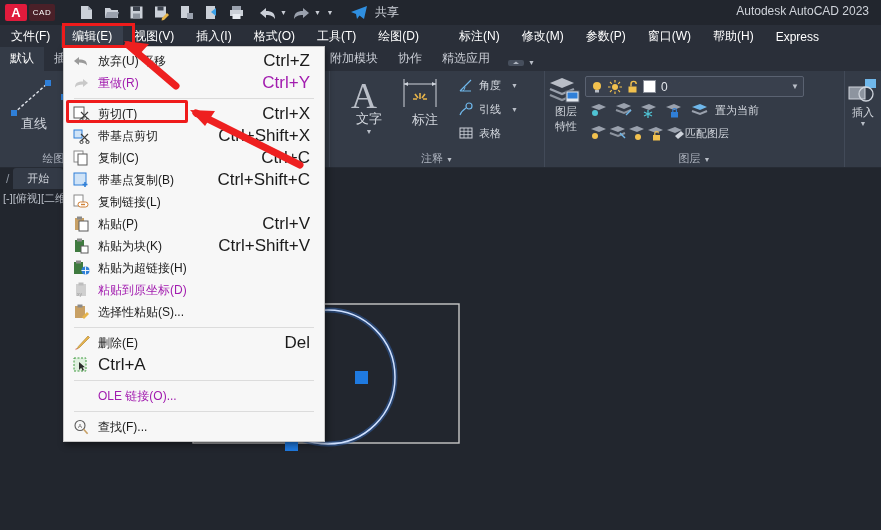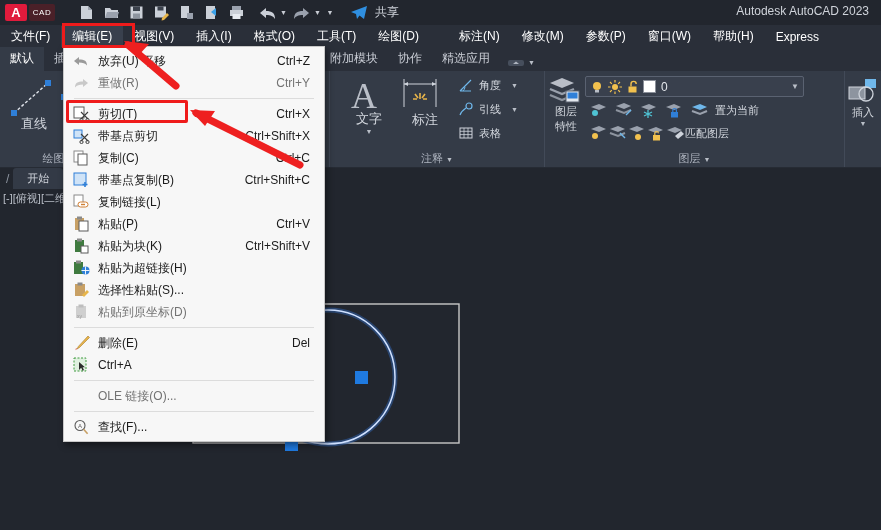--- a/index.html
+++ b/index.html
@@ -120,27 +120,27 @@
   #dropdown{
     position:absolute;left:63px;top:46px;width:262px;height:396px;
     background:#f7f7f7;border:1px solid #c8c8c8;
     box-shadow:2px 3px 7px rgba(0,0,0,.45);
     padding:3px 0;
   }
   .mrow{
     height:22px;display:flex;align-items:center;position:relative;
     font-size:12px;color:#1b1b1b;
   }
-  .mrow.disabled{ color:#737373; }
+  .mrow.disabled{ color:#a21caf; }
   .mico{
     width:34px;height:22px;display:flex;align-items:center;justify-content:center;
     flex:0 0 34px;
   }
   .mlabel{ flex:1 1 auto; }
-  .mshort{ padding-right:14px;font-size:12px; }
+  .mshort{ padding-right:14px;font-size:17px; }
   .msep{ height:1px;background:#dcdcdc;margin:4px 10px; }
 
   
   #hl-cut{
     position:absolute;left:66px;top:100px;width:122px;height:23px;
     border:3px solid #ef1b1b;border-radius:2px;pointer-events:none;
   }
 
   svg{display:block;}
 </style>
@@ -657,41 +657,41 @@
           <rect x="1" y="2" width="9" height="12" fill="#3f7a3f"></rect>
           <rect x="3" y="0.5" width="5" height="3" fill="#8a8a8a"></rect>
           <circle cx="12.5" cy="10.5" r="4" fill="#2f7fd8"></circle>
           <path d="M8.5 10.5h8M12.5 6.5v8" stroke="#fff" stroke-width=".9"></path>
         </svg>
     </span>
     <span class="mlabel">粘贴为超链接(H)</span>
     <span class="mshort"></span>
   </div>
 
+  <div class="mrow disabled">
+    <span class="mico">
+      <svg width="17" height="16" viewBox="0 0 17 16">
+          <rect x="3" y="2" width="10" height="12" fill="#cfcfcf"></rect>
+          <rect x="5.5" y="0.5" width="5" height="3" fill="#bdbdbd"></rect>
+          <text x="4" y="14" font-size="5" fill="#9a9a9a" font-family="Liberation Sans, sans-serif">xy</text>
+        </svg>
+    </span>
+    <span class="mlabel">粘贴到原坐标(D)</span>
+    <span class="mshort"></span>
+  </div>
+
   <div class="mrow">
     <span class="mico">
       <svg width="17" height="16" viewBox="0 0 17 16">
           <rect x="2" y="2" width="10" height="12" fill="#c8a064"></rect>
           <rect x="4.5" y="0.5" width="5" height="3" fill="#8a8a8a"></rect>
           <path d="M9 13l5-5 2 2-5 5z" fill="#e8b54a"></path>
         </svg>
     </span>
     <span class="mlabel">选择性粘贴(S)...</span>
-    <span class="mshort"></span>
-  </div>
-
-  <div class="mrow disabled">
-    <span class="mico">
-      <svg width="17" height="16" viewBox="0 0 17 16">
-          <rect x="3" y="2" width="10" height="12" fill="#cfcfcf"></rect>
-          <rect x="5.5" y="0.5" width="5" height="3" fill="#bdbdbd"></rect>
-          <text x="4" y="14" font-size="5" fill="#9a9a9a" font-family="Liberation Sans, sans-serif">xy</text>
-        </svg>
-    </span>
-    <span class="mlabel">粘贴到原坐标(D)</span>
     <span class="mshort"></span>
   </div>
 
   <div class="msep"></div>
 
   <div class="mrow">
     <span class="mico">
       <svg width="17" height="16" viewBox="0 0 17 16">
           <path d="M15 1l1.5 1.5-10 10L4 14l1.4-2.6z" fill="#e8b54a" stroke="#a87a2a" stroke-width=".6"></path>
           <path d="M4 14l-1.5 1.3L3 13z" fill="#d94f3d"></path>

